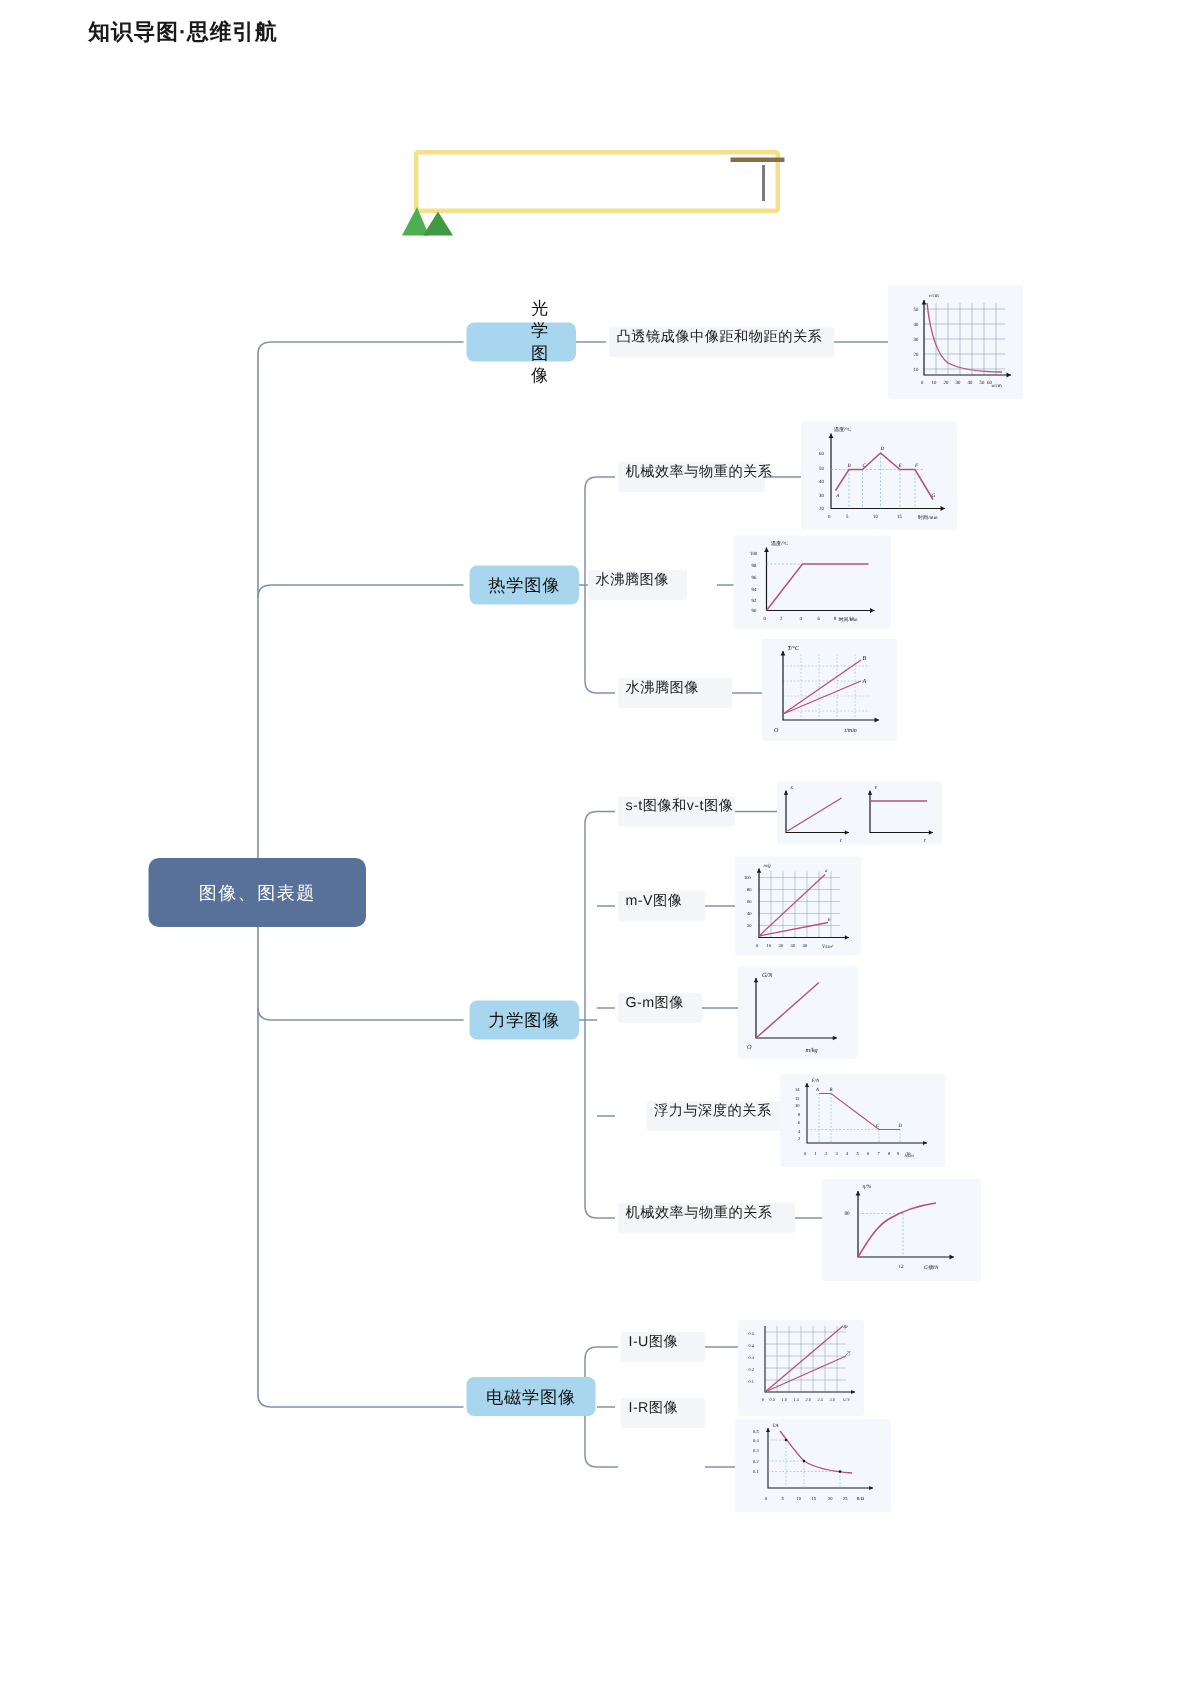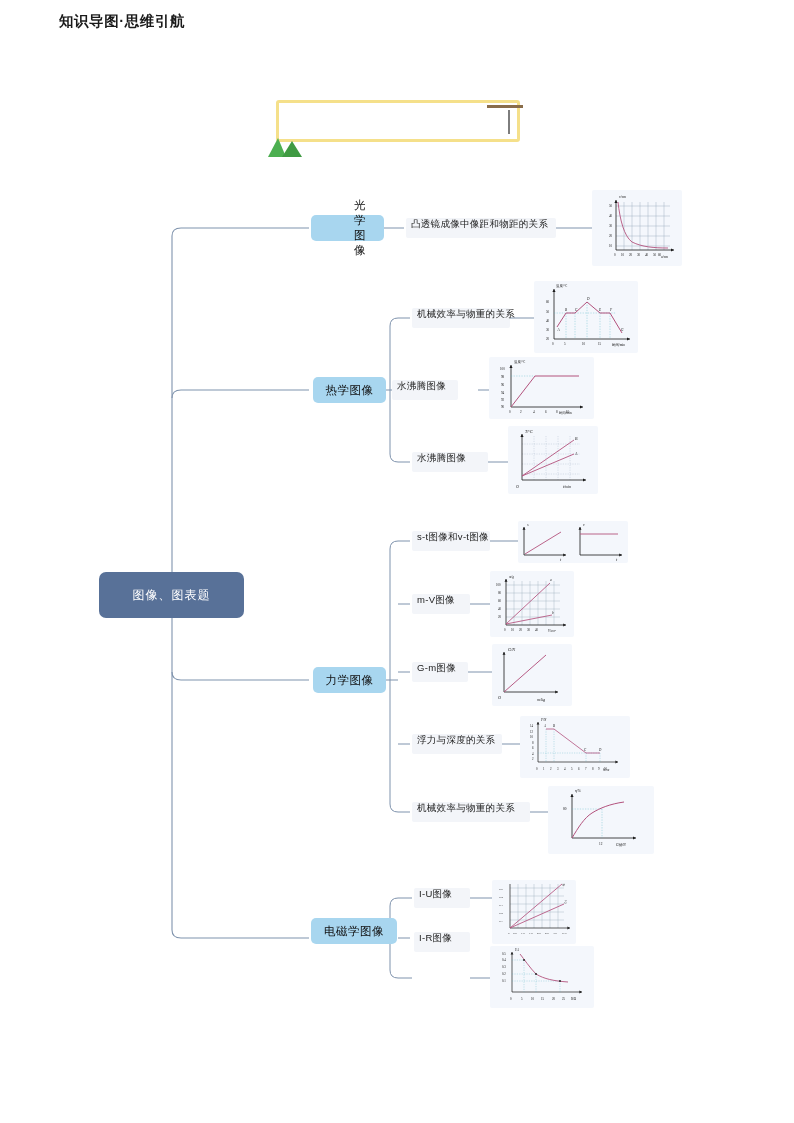--- a/index.html
+++ b/index.html
@@ -158,21 +158,21 @@
 
   <div class="leaf-node" style="left:412px;top:531px;width:78px;">
     <span>s-t图像和v-t图像</span>
   </div>
   <div class="leaf-node" style="left:412px;top:594px;width:58px;">
     <span>m-V图像</span>
   </div>
   <div class="leaf-node" style="left:412px;top:662px;width:56px;">
     <span>G-m图像</span>
   </div>
-  <div class="leaf-node" style="left:412px;top:734px;width:90px;">
+  <div class="leaf-node" style="left:431px;top:734px;width:90px;">
     <span>浮力与深度的关系</span>
   </div>
   <div class="leaf-node" style="left:412px;top:802px;width:118px;">
     <span>机械效率与物重的关系</span>
   </div>
 
   <div class="leaf-node" style="left:414px;top:888px;width:56px;">
     <span>I-U图像</span>
   </div>
   <div class="leaf-node" style="left:414px;top:932px;width:56px;">

